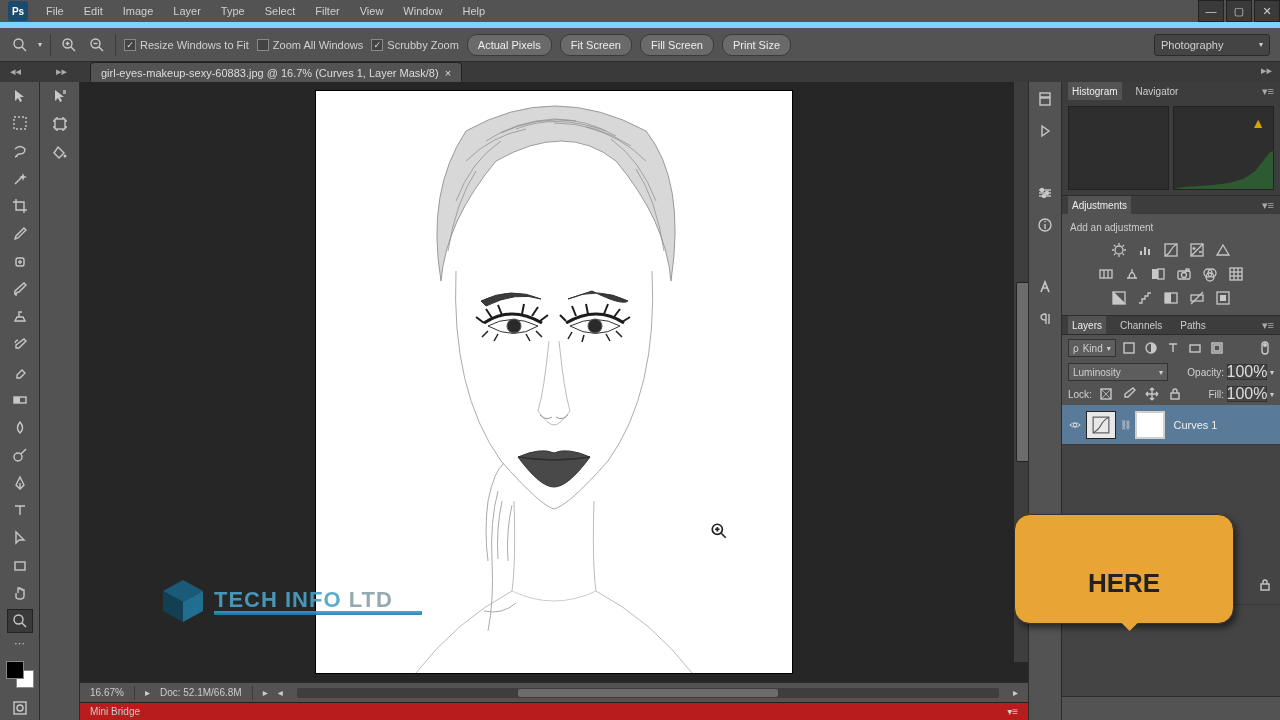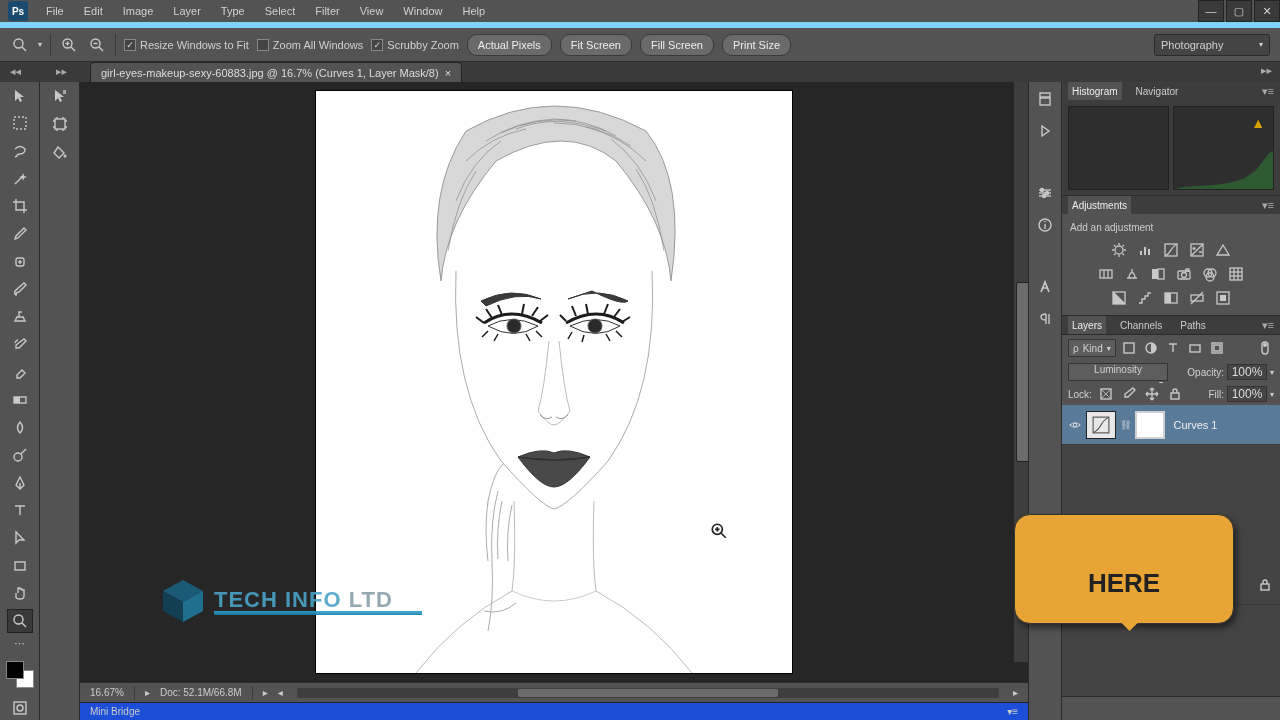--- a/index.html
+++ b/index.html
@@ -42,21 +42,21 @@
 
 .canvas-wrap { flex:1; background:#262626; position:relative; display:flex; flex-direction:column; }
 .canvas-view { flex:1; display:flex; align-items:center; justify-content:center; position:relative; overflow:hidden; }
 .art { width:476px; height:582px; background:#fff; margin-top:0; position:relative; box-shadow:0 0 0 1px #000; }
 .scroll-v { position:absolute; right:0; top:0; bottom:20px; width:14px; background:#3e3e3e; }
 .scroll-v .thumb { position:absolute; left:2px; right:2px; top:200px; height:180px; background:#6c6c6c; border-radius:2px; }
 .status { height:20px; background:#535353; border-top:1px solid #2b2b2b; display:flex; align-items:center; gap:10px; padding:0 10px; font-size:10px; color:#ccc; }
 .status .hsep { flex:0 0 1px; width:1px; height:14px; background:#3a3a3a; }
 .hscroll { flex:1; height:10px; background:#3e3e3e; border-radius:2px; position:relative; margin:0 4px; }
 .hscroll .th { position:absolute; top:1px; bottom:1px; left:60%; width:160px; background:#6c6c6c; border-radius:2px; transform:translateX(-50%); left:50%; width:260px; }
-.minibridge { height:18px; background:#1d4ed8; border-top:1px solid #222; display:flex; align-items:center; padding:0 10px; font-size:10px; color:#ccc; justify-content:space-between; }
+.minibridge { height:18px; background:#b91c1c; border-top:1px solid #222; display:flex; align-items:center; padding:0 10px; font-size:10px; color:#ccc; justify-content:space-between; }
 
 
 .right-rail { width:34px; background:#535353; border-left:1px solid #2b2b2b; border-right:1px solid #2b2b2b; display:flex; flex-direction:column; align-items:center; gap:10px; padding-top:6px; position:relative;}
 .panel-icon { width:22px; height:22px; display:flex; align-items:center; justify-content:center; }
 
 .panels { width:218px; background:#535353; display:flex; flex-direction:column; position:relative; }
 .panel-head { height:18px; background:#3d3d3d; display:flex; align-items:center; padding-left:6px; gap:10px; position:relative; }
 .panel-tab { font-size:10px; color:#ccc; height:18px; display:flex; align-items:center; padding:0 4px; cursor:pointer;}
 .panel-tab.active { background:#535353; color:#eee; }
 .panel-menu { margin-left:auto; padding:0 6px; cursor:pointer; color:#aaa;}
@@ -68,21 +68,21 @@
 .adjust-body { background:#535353; padding:6px 8px 2px; border-bottom:1px solid #2b2b2b; }
 .adj-row { display:flex; gap:8px; justify-content:center; margin:6px 0; }
 .adj-ic { width:18px; height:18px; display:flex; align-items:center; justify-content:center; cursor:pointer; }
 .adj-ic svg{width:16px;height:16px;stroke:#c8c8c8;fill:none;stroke-width:1.3;}
 
 .layers-body { flex:1; background:#444; display:flex; flex-direction:column; border-top:1px solid #2b2b2b; }
 .layers-bar { display:flex; align-items:center; gap:4px; padding:4px 6px; background:#535353; }
 .sel-dd { height:18px; background:#5d5d5d; border:1px solid #333; display:flex; align-items:center; padding:0 4px; font-size:10px; gap:4px; }
 .icon-btn { width:18px; height:18px; display:flex; align-items:center; justify-content:center; cursor:pointer;}
 .layers-row2 { display:flex; align-items:center; justify-content:space-between; padding:2px 6px; background:#535353; }
-.num-box { width:40px; height:16px; background:#454545; border:1px solid #333; text-align:center; font-size:12px; color:#ddd; display:flex; align-items:center; justify-content:center; }
+.num-box { width:40px; height:16px; background:#454545; border:1px solid #333; text-align:center; font-size:16px; color:#ddd; display:flex; align-items:center; justify-content:center; }
 
 .layer-list { flex:1; overflow:hidden; background:#444; }
 .layer-item { display:flex; align-items:center; height:40px; border-bottom:1px solid #383838; gap:4px; padding:0 6px; }
 .layer-item.sel { background:#5a7a9a; }
 .eye { width:14px; height:14px; display:flex;align-items:center;justify-content:center;}
 .thumb { width:30px; height:28px; background:#fff; border:1px solid #222; position:relative; }
 .mask-thumb { width:30px; height:28px; background:#fff; border:2px solid #d0d0d0; }
 .adj-thumb { width:30px; height:28px; background:#e8e8e8; border:1px solid #222; display:flex; align-items:center; justify-content:center; }
 .layer-name { font-size:11px; color:#eee; margin-left:4px; }
 .bg-item .layer-name { font-style:italic; }
@@ -665,21 +665,21 @@
             </svg>
           </div>
         <div style="margin-left:auto" class="icon-btn">
             <svg viewBox="0 0 16 16">
               <rect x="5" y="2" width="6" height="12" rx="3"></rect>
               <circle cx="8" cy="5" r="2" fill="#c8c8c8" stroke="none"></circle>
             </svg>
           </div>
       </div>
       <div class="layers-row2">
-        <div class="sel-dd" style="width:100px;flex-direction:column;">
+        <div class="sel-dd" style="width:100px;">
             <span>Luminosity</span>
             <span class="tri" style="margin-left:auto">▾</span>
           </div>
         <div style="display:flex;align-items:center;gap:3px;">
           <span style="font-size:10px;">Opacity:</span>
           <div class="num-box">100%</div>
             <span class="tri">▾</span>
         </div>
       </div>
       <div class="layers-row2">

